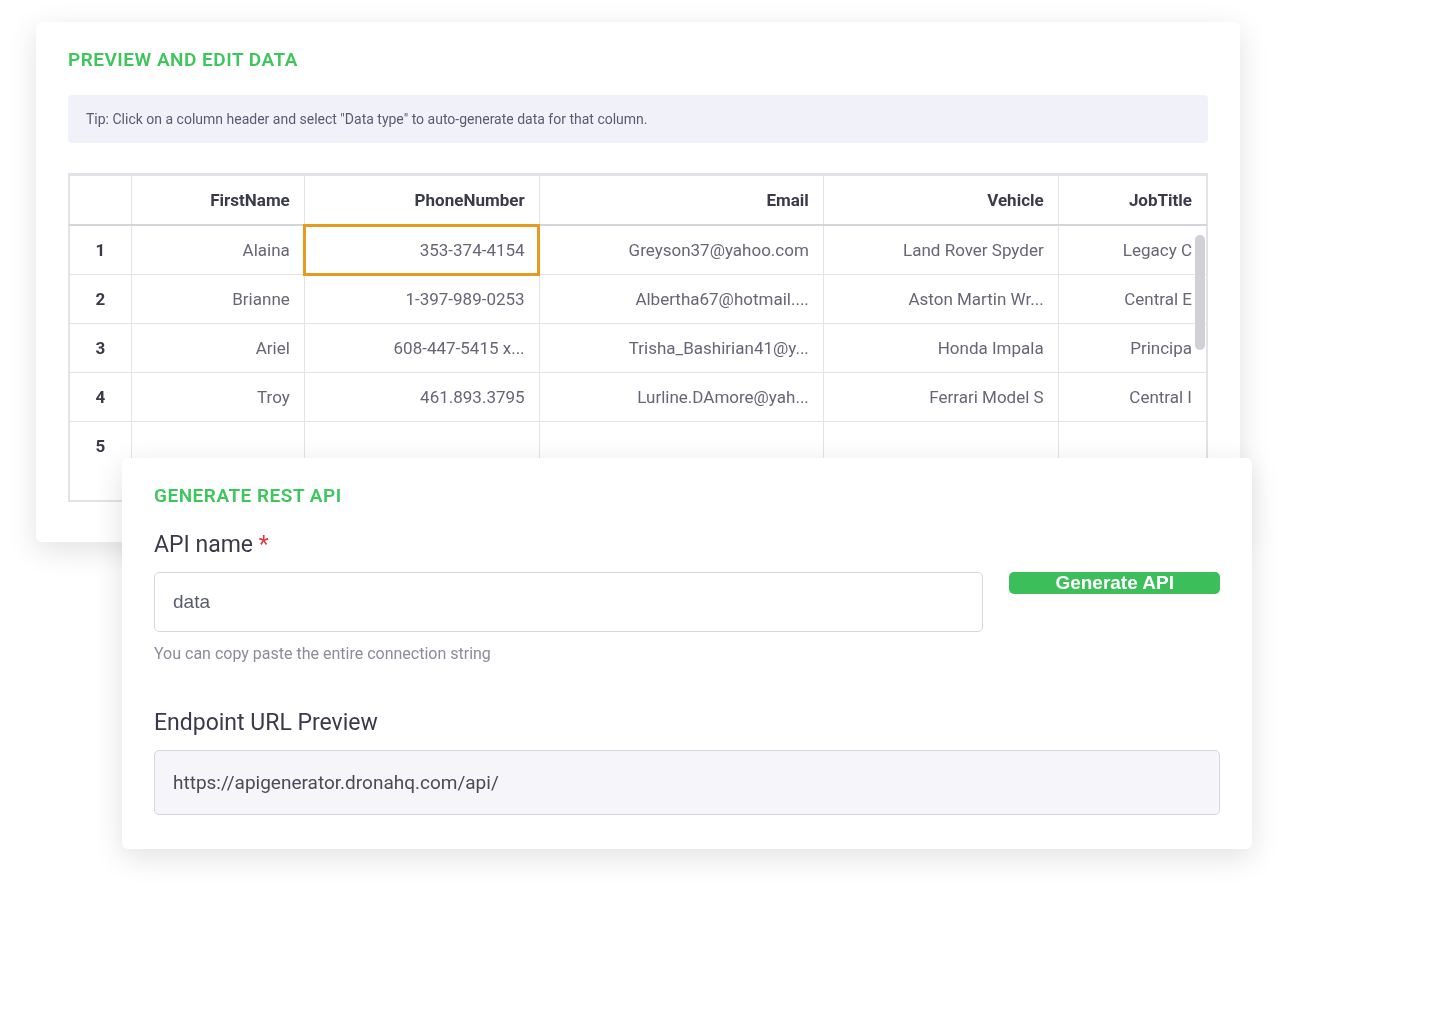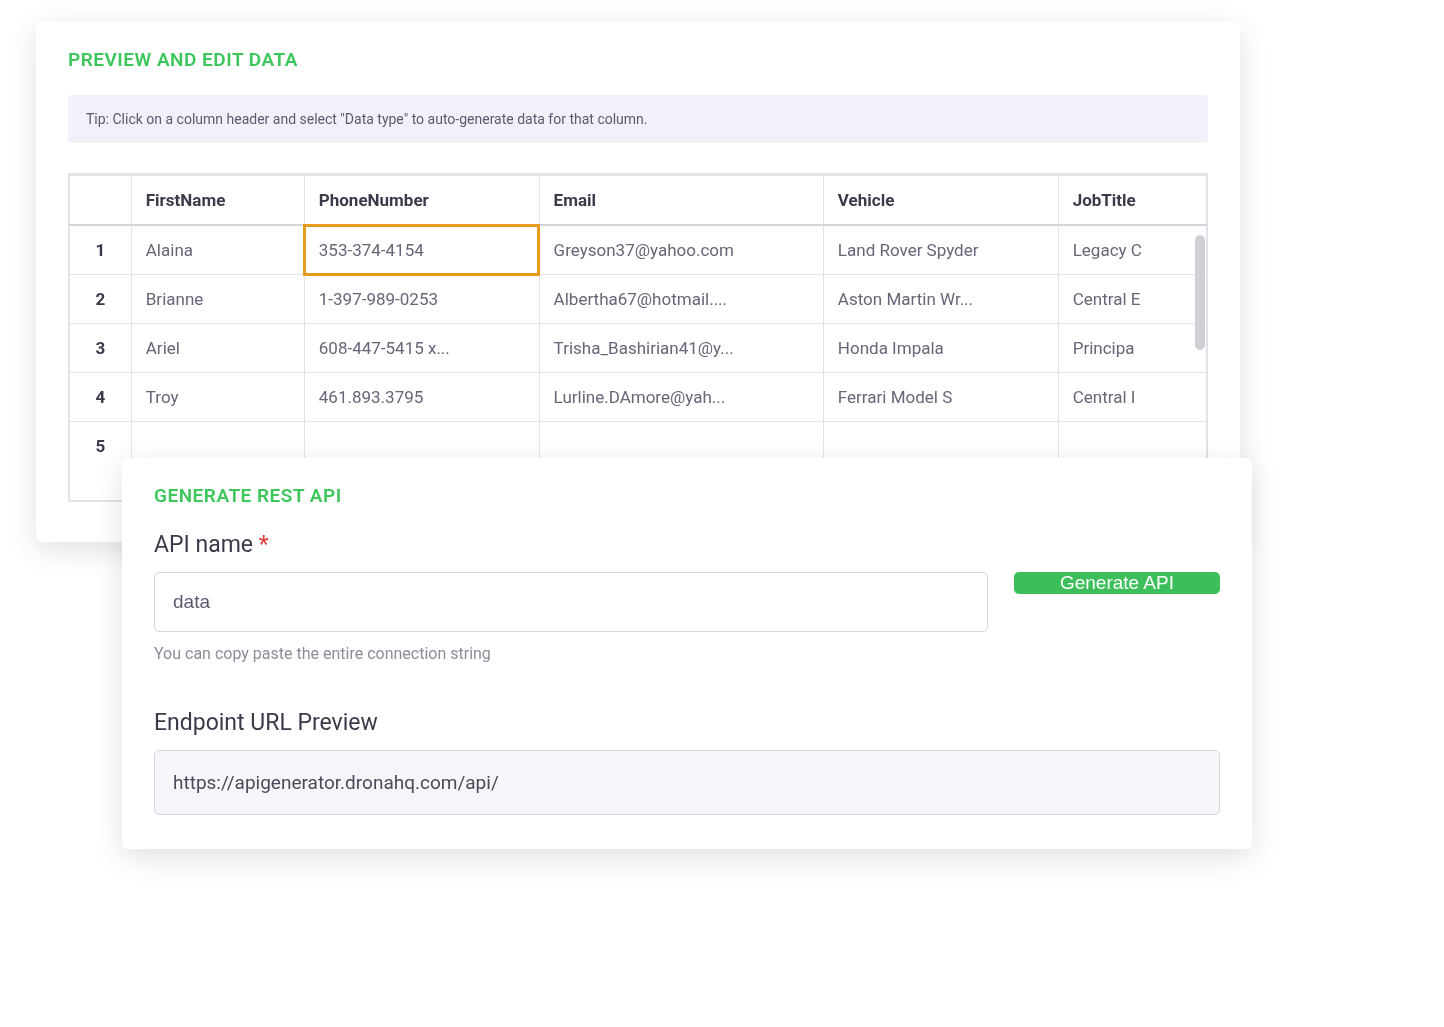--- a/index.html
+++ b/index.html
@@ -46,21 +46,21 @@
       overflow: hidden;
     }
     table {
       border-collapse: collapse;
       width: 100%;
       table-layout: fixed;
     }
     th, td {
       border: 1px solid #e2e2e8;
       padding: 14px 14px;
-      text-align: left;
+      text-align: right;
       font-size: 17px;
       color: #666678;
       white-space: nowrap;
       overflow: hidden;
       text-overflow: ellipsis;
     }
     th {
       font-weight: 700;
       color: #3a3a4a;
       background: #fff;
@@ -118,21 +118,21 @@
       border-radius: 5px;
       padding: 18px 18px;
       font-size: 19px;
       color: #5a5a70;
       background: #fff;
     }
     .btn-generate {
       background: #3cbf5a;
       color: #fff;
       font-size: 19px;
-      font-weight: 400;
+      font-weight: 700;
       border: none;
       border-radius: 5px;
       padding: 0 46px;
       cursor: pointer;
     }
     .hint {
       color: #8c8c9a;
       font-size: 16px;
       margin-bottom: 46px;
     }

